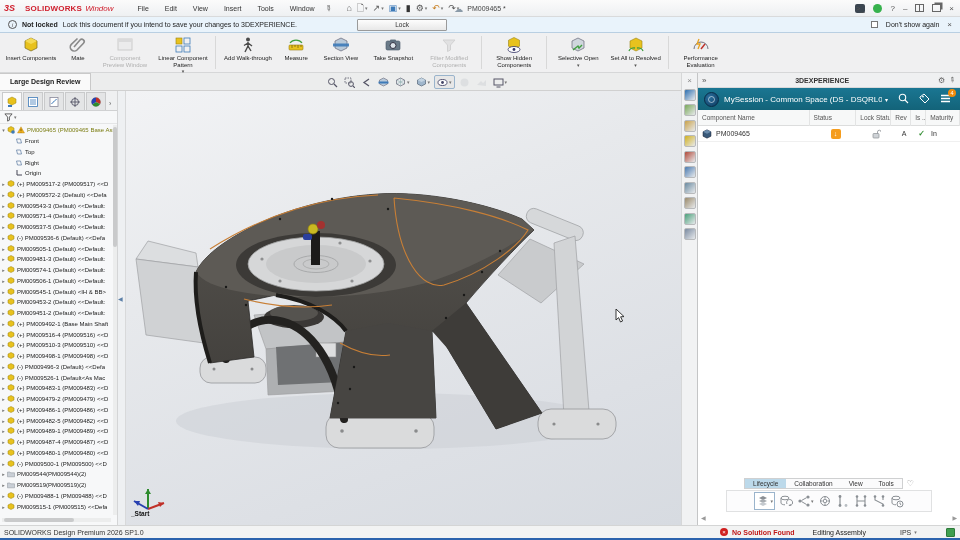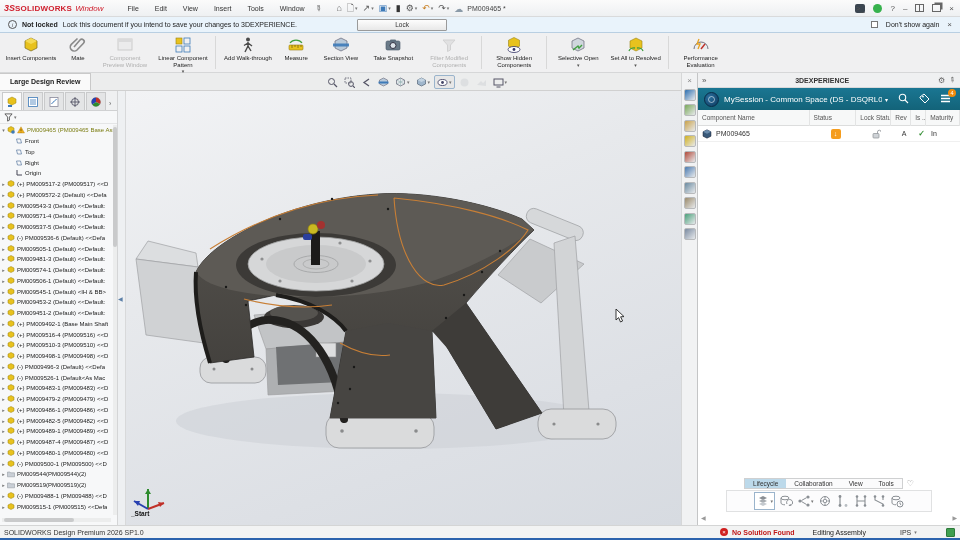--- a/index.html
+++ b/index.html
@@ -6,21 +6,21 @@
   html,body { width:960px; height:540px; overflow:hidden;
     font-family:"Liberation Sans", sans-serif; background:#e8e8e8; }
   #app { position:relative; width:960px; height:540px; background:#f97316; }
 
   
   #titlebar { position:absolute; left:0; top:0; width:960px; height:17px;
     background:linear-gradient(#fbfbfb,#eef0f2); border-bottom:1px solid #d9dadb;
     display:flex; align-items:center; font-size:7px; color:#333; }
   #brand { display:flex; align-items:baseline; margin-left:4px; white-space:nowrap; }
   #brand .dss { color:#d0202e; font-weight:bold; font-style:italic; font-size:9px; }
-  #brand .sw { color:#d0202e; font-weight:bold; font-size:8px; letter-spacing:.2px; margin-left:0;}
+  #brand .sw { color:#d0202e; font-weight:bold; font-size:8px; letter-spacing:.2px; margin-left:10px;}
   #brand .ds { color:#d0202e; font-style:italic; font-size:8px; margin-left:3px; }
   #menubar { display:flex; margin-left:16px; }
   #menubar .menu { padding:2px 8px; cursor:default; }
   .pin-icon { color:#666; font-size:8px; margin-left:2px; transform:rotate(40deg); display:inline-block;}
   #quickaccess { display:flex; align-items:center; margin-left:14px; gap:3px; }
   #quickaccess .qa { display:flex; align-items:center; height:13px; padding:0 1px; }
   #quickaccess .dd { font-size:5px; color:#777; margin-left:1px; }
   .qa-glyph { font-size:9px; color:#555; line-height:11px;}
   #doc-title { position:absolute; left:0; right:0; top:0; height:17px; display:flex;
     align-items:center; justify-content:center; pointer-events:none; font-size:7px; color:#444; gap:4px;}

